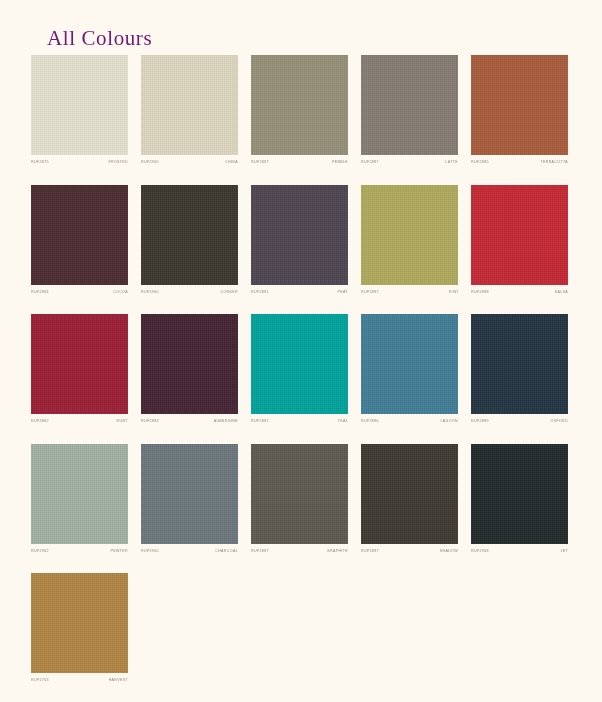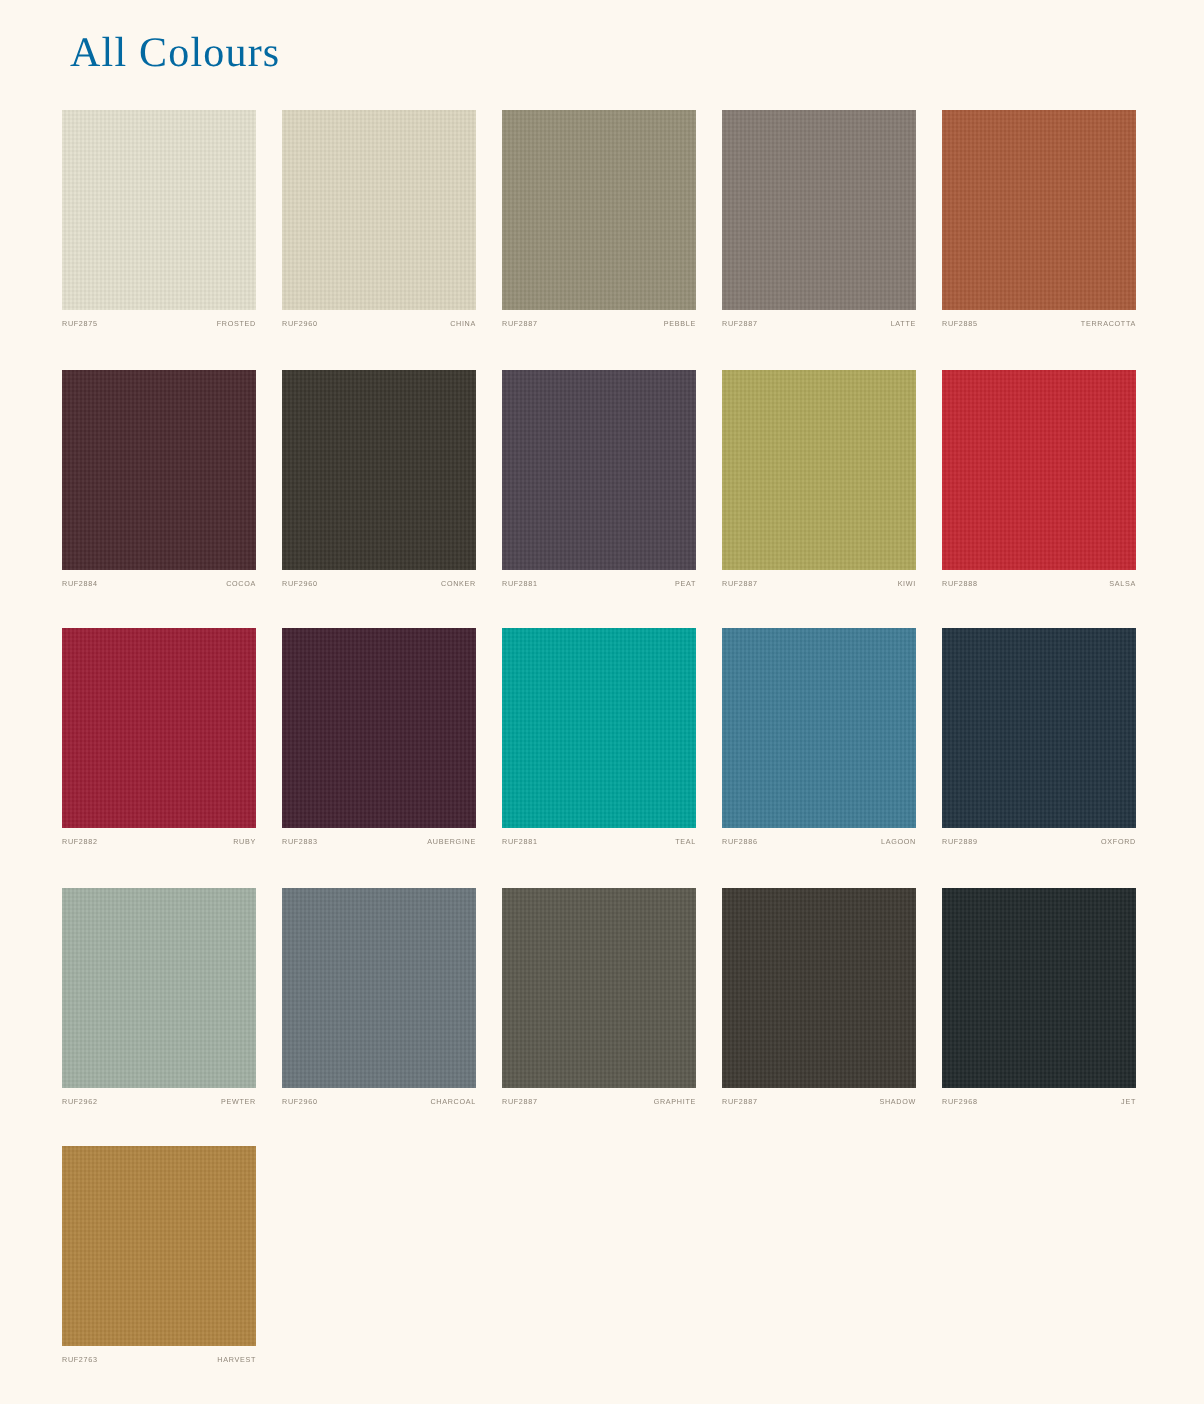--- a/index.html
+++ b/index.html
@@ -20,22 +20,22 @@
     box-sizing: border-box;
   }
   .page-title {
     position: absolute;
     left: 31px;
     top: 10px;
     font-family: "Liberation Serif", serif;
     font-size: 21px;
     font-weight: 400;
     letter-spacing: 0.6px;
-    color: #0369a1;
-    margin: 4px;
+    color: #701a75;
+    margin: 16px;
     white-space: nowrap;
   }
   .swatch-grid {
     position: absolute;
     left: 31px;
     top: 55px;
     width: 540px;
     display: grid;
     grid-template-columns: repeat(5, 97px);
     column-gap: 13px;

